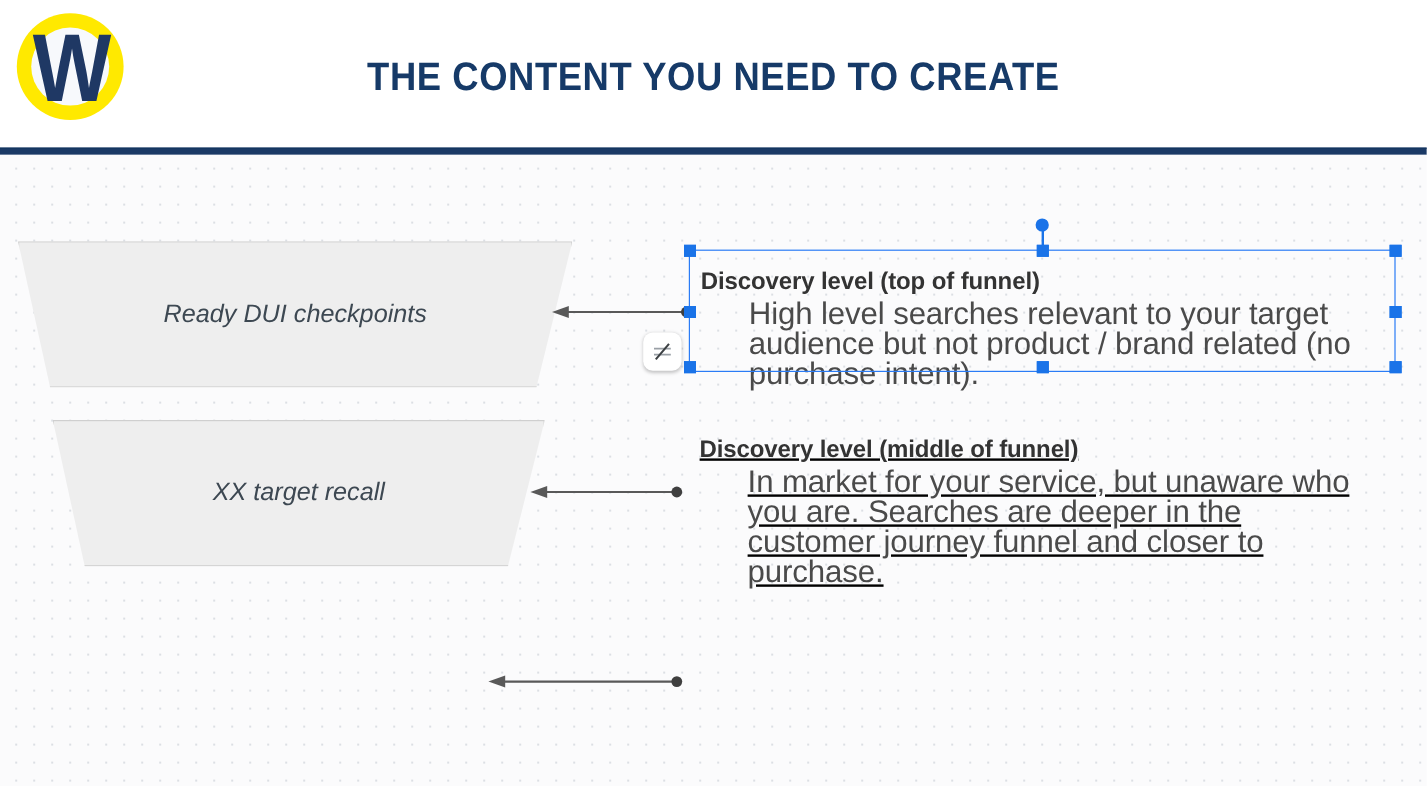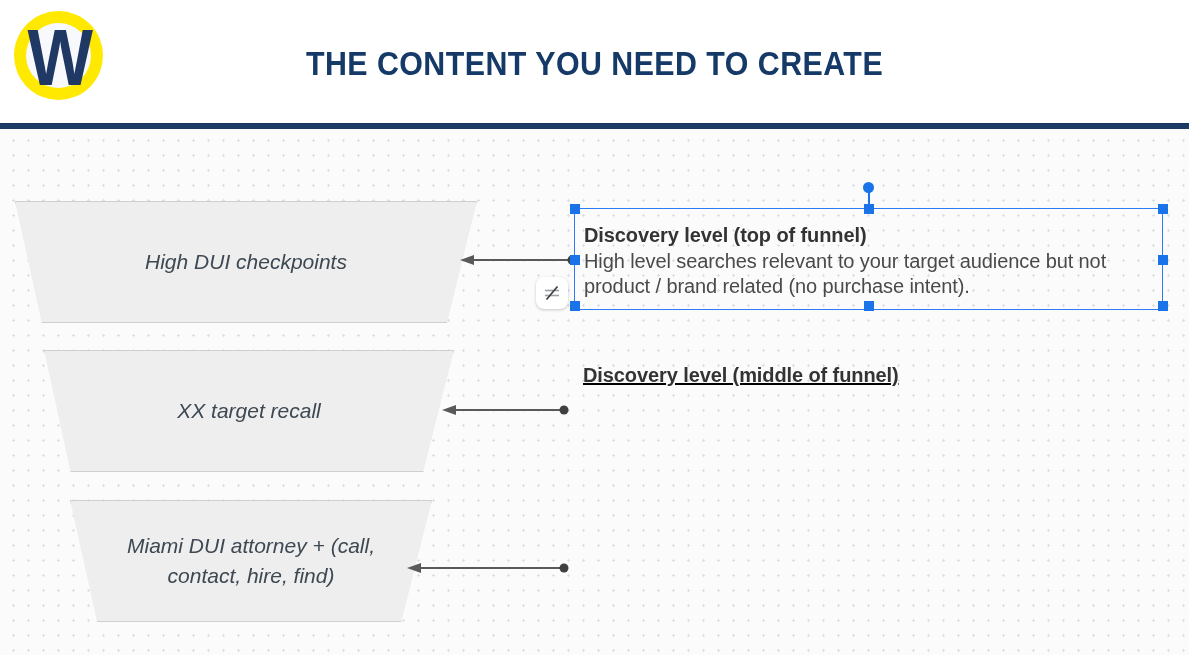--- a/index.html
+++ b/index.html
@@ -135,24 +135,25 @@
     font-family: "Liberation Sans", sans-serif;
   }
   .desc-title {
     font-weight: bold;
     font-size: 20px;
     line-height: 27px;
     color: #333333;
     letter-spacing: -0.1px;
   }
   .desc-body {
-    font-size: 20px;
+    font-size: 26px;
     line-height: 25px;
     color: #4a4a4a;
     letter-spacing: -0.1px;
+    margin-left: 40px;
   }
   .desc-1 { left: 584px; top: 222px; width: 548px; }
   .desc-2 { left: 583px; top: 362px; width: 548px; text-decoration: underline; }
   .desc-3 { left: 583px; top: 529px; width: 548px; }
 
   
   .selection {
     position: absolute;
     left: 574px; top: 208px;
     width: 589px; height: 102px;
@@ -213,28 +214,25 @@
       <div class="logo-inner"></div>
       <div class="logo-letter">W</div>
     </div>
     <div class="page-title">THE CONTENT YOU NEED TO CREATE</div>
   </div>
   <div class="header-rule"></div>
 
   <div class="canvas">
 
     <div class="funnel funnel-1">
-      <span>High DUI checkpoints</span>
+      <span>Ready DUI checkpoints</span>
     </div>
     <div class="funnel funnel-2">
       <span>XX target recall</span>
     </div>
-    <div class="funnel funnel-3">
-      <span>Miami DUI attorney + (call, contact, hire, find)</span>
-    </div>
 
     <svg class="connector" style="left:455px; top:118px; width:125px; height:26px;" viewBox="0 0 125 26">
       <line x1="116" y1="13" x2="14" y2="13" stroke="#595959" stroke-width="1.8"></line>
       <polygon points="5,13 19,8 19,18" fill="#595959"></polygon>
       <circle cx="117" cy="13" r="4.5" fill="#3f3f3f"></circle>
     </svg>
 
     <svg class="connector" style="left:437px; top:268px; width:135px; height:26px;" viewBox="0 0 135 26">
       <line x1="126" y1="13" x2="14" y2="13" stroke="#595959" stroke-width="1.8"></line>
       <polygon points="5,13 19,8 19,18" fill="#595959"></polygon>
@@ -248,20 +246,21 @@
     </svg>
   </div>
 
   <div class="desc desc-1">
     <div class="desc-title">Discovery level (top of funnel)</div>
     <div class="desc-body">High level searches relevant to your target audience but not product / brand related (no purchase intent).</div>
   </div>
 
   <div class="desc desc-2">
     <div class="desc-title">Discovery level (middle of funnel)</div>
+    <div class="desc-body">In market for your service, but unaware who you are. Searches are deeper in the customer journey funnel and closer to purchase.</div>
   </div>
 
   <div class="desc desc-3">
   </div>
 
   <div class="rotate-stem"></div>
   <div class="rotate-knob"></div>
 
   <div class="selection">
     <div class="handle h-tl"></div>

